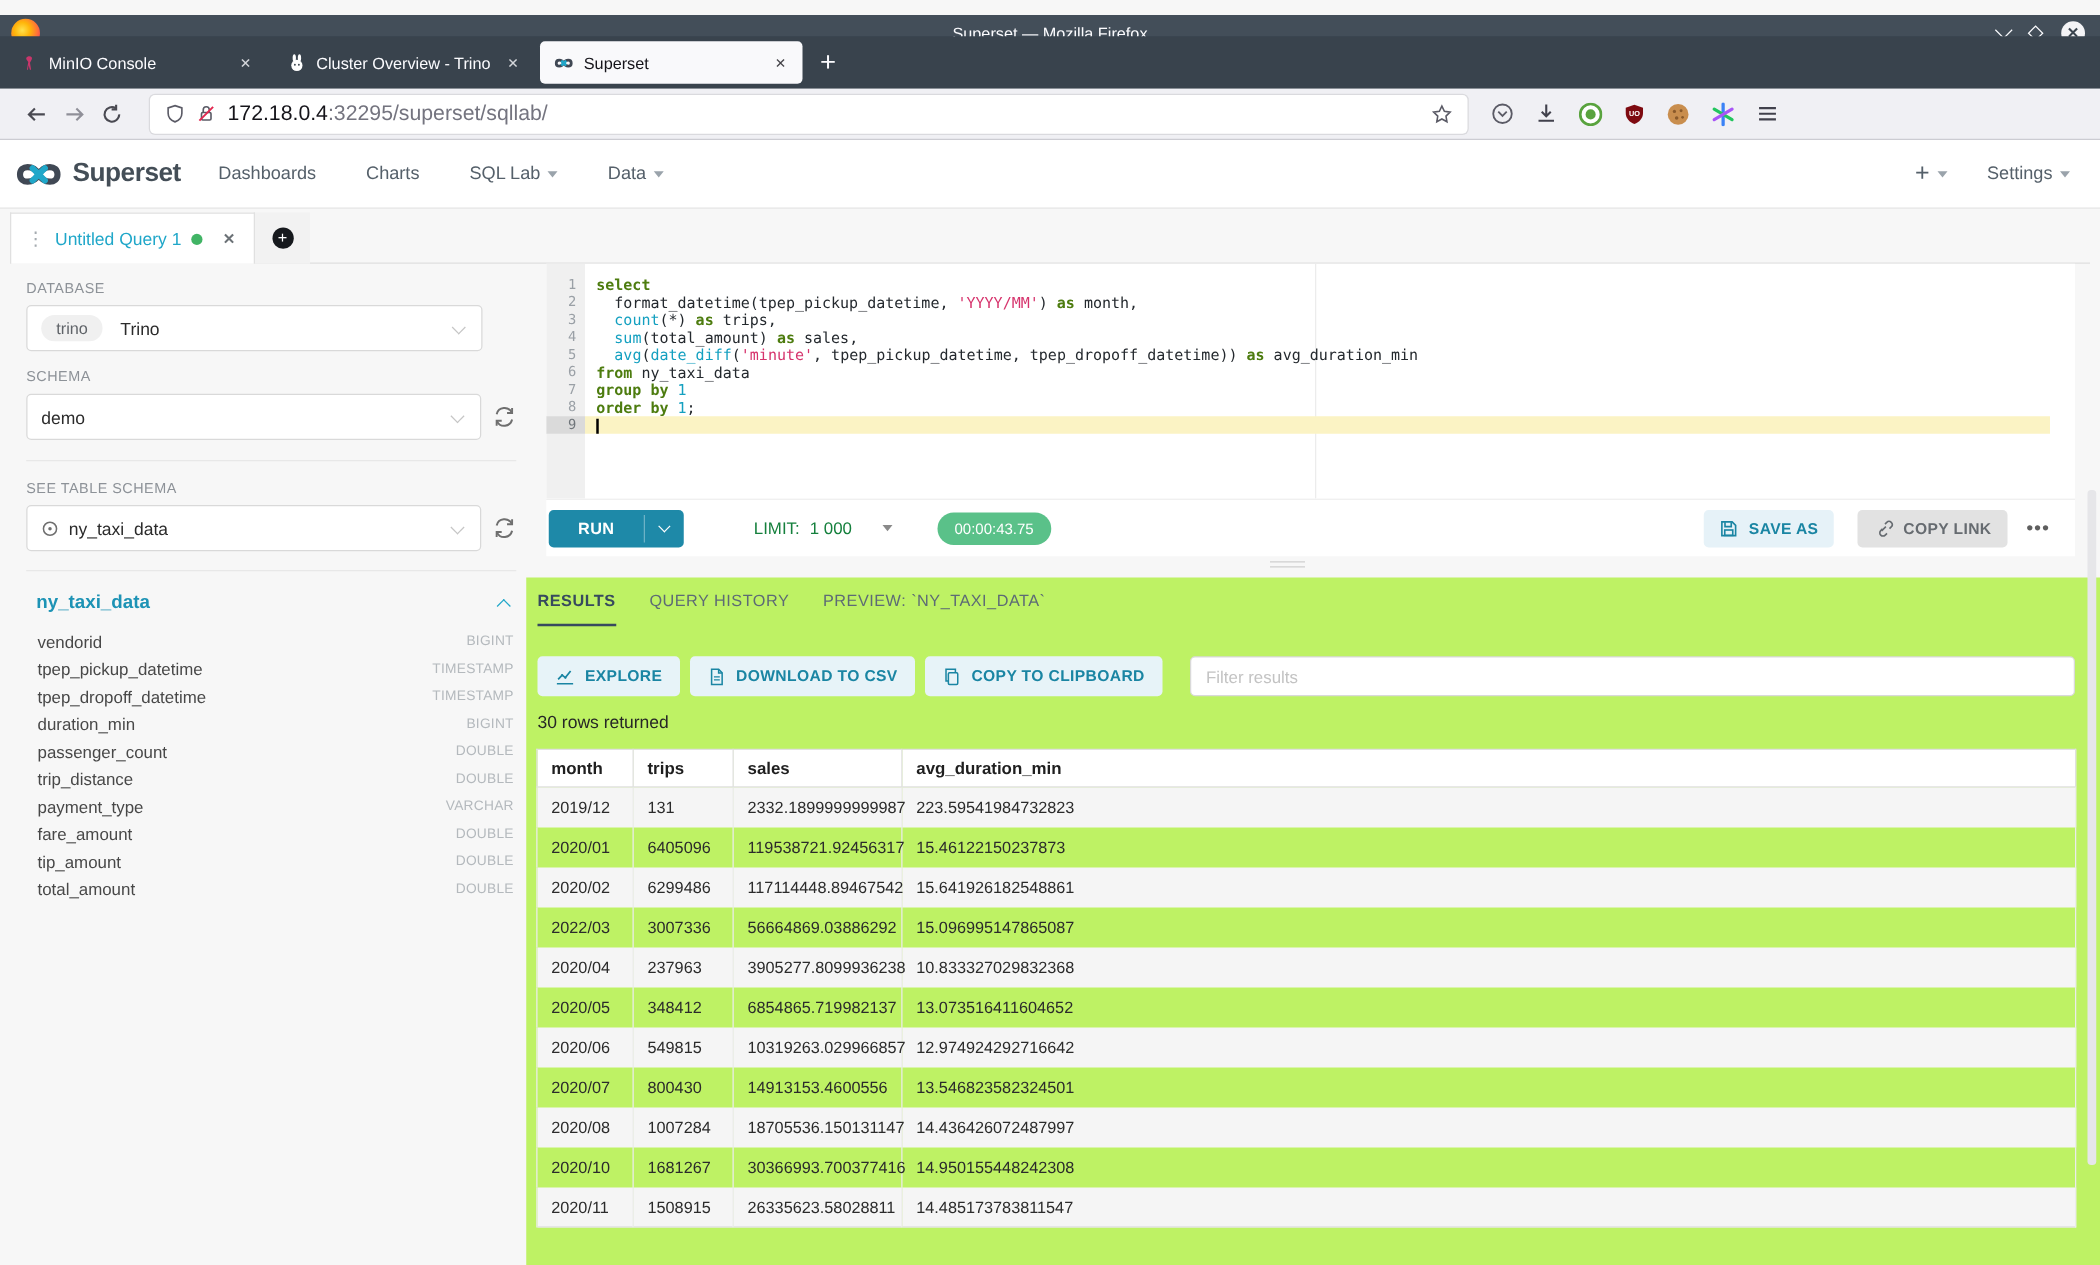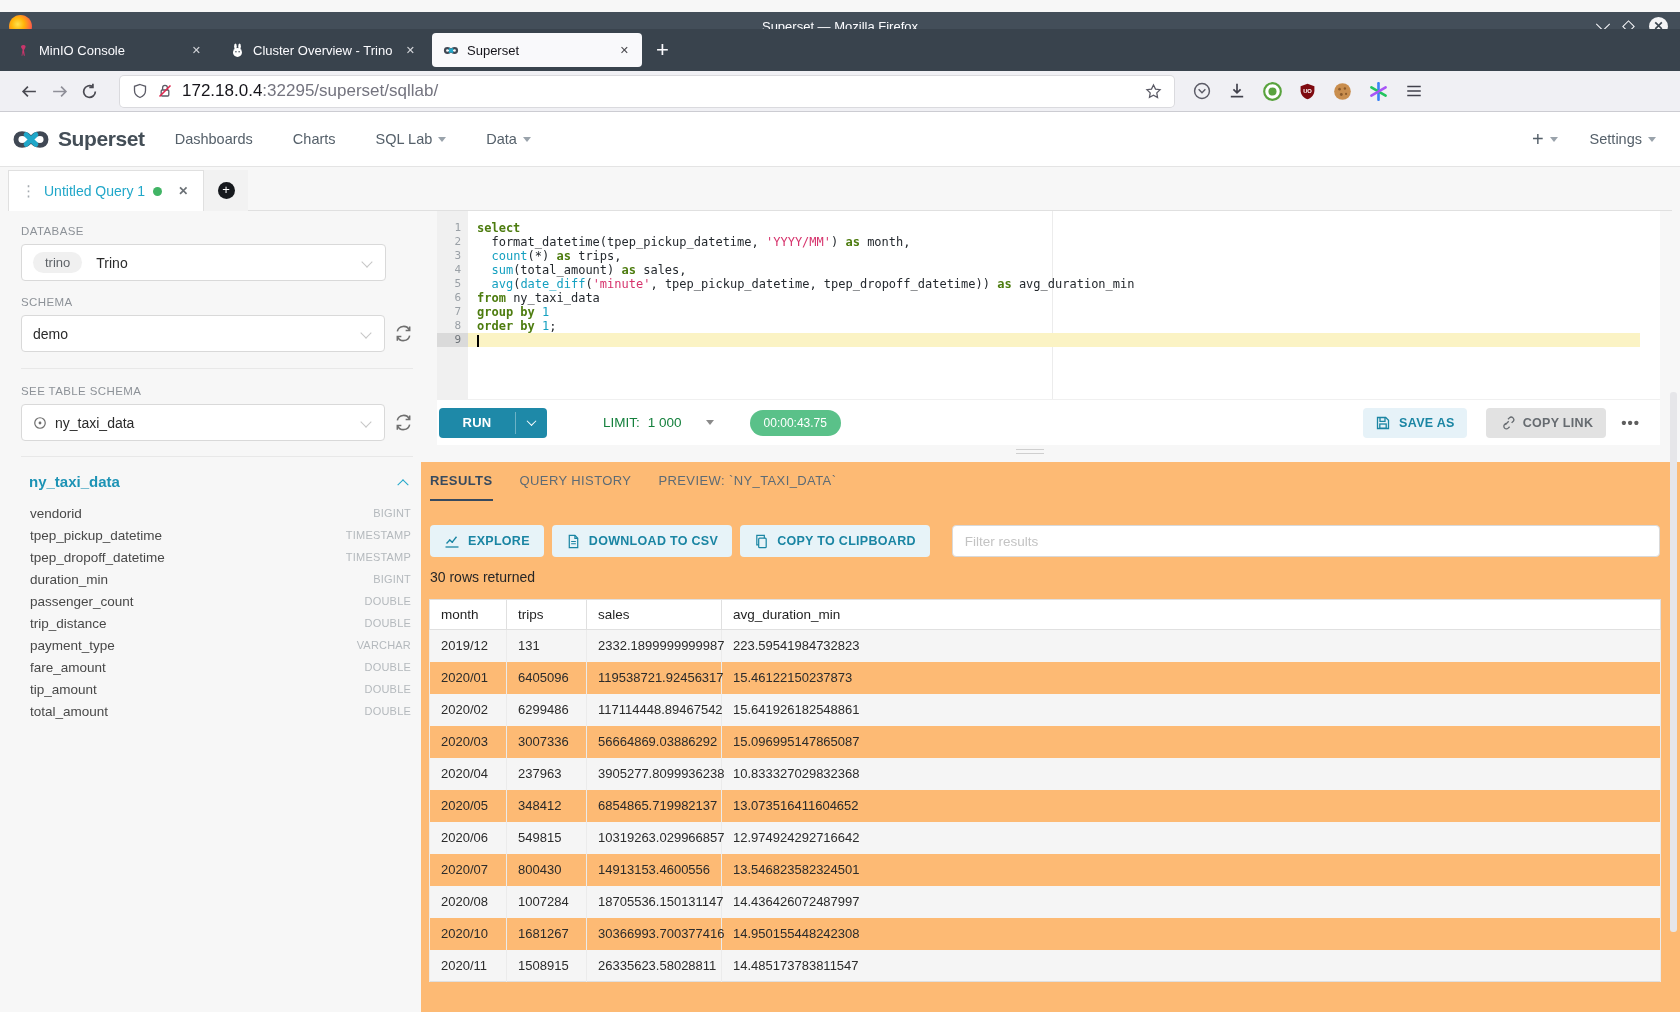--- a/index.html
+++ b/index.html
@@ -99,31 +99,31 @@
   .timer { margin-left:36px; height:26px; background:#5ac189; border-radius:13px; color:#fff; font-size:12px; display:flex; align-items:center; padding:0 14px; }
   .tb-spacer { flex:1; }
   .btn-saveas { height:30px; background:#e6f2f8; border-radius:4px; color:#1a85a3; font-size:12.5px; font-weight:bold; letter-spacing:.3px; display:flex; align-items:center; gap:8px; padding:0 12px; }
   .btn-copylink { height:30px; background:#e2e2e2; border-radius:4px; color:#666b70; font-size:12.5px; font-weight:bold; letter-spacing:.3px; display:flex; align-items:center; gap:8px; padding:0 13px; margin-left:19px; }
   .more-dots { margin:0 20px 0 15px; color:#5f5f5f; font-size:15px; font-weight:bold; letter-spacing:1px; }
 
   .splitter { position:absolute; left:1016px; top:449px; width:28px; }
   .splitter div { height:1px; background:#cfcfcf; margin-bottom:3px; }
 
   
-  .south { position:absolute; left:421px; top:462px; right:0; bottom:0; background:#fdba74; }
+  .south { position:absolute; left:421px; top:462px; right:0; bottom:0; background:#bef264; }
   .res-tabs { position:absolute; top:11px; left:9px; display:flex; gap:27px; }
   .res-tab { font-size:13px; letter-spacing:.4px; color:#5d6b75; padding-bottom:11px; font-weight:500; }
   .res-tab.active { color:#374a5e; font-weight:bold; border-bottom:2px solid #374a5e; }
   .actions { position:absolute; top:63px; left:9px; width:1230px; display:flex; align-items:center; gap:8px; }
   .act-btn { height:32px; background:#e7f3f8; border-radius:4px; color:#1a85a3; font-size:12.5px; font-weight:bold; letter-spacing:.3px; display:flex; align-items:center; gap:8px; padding:0 14px; }
   .filter-input { flex:1; margin-left:14px; height:32px; border:1px solid #d9d9d9; border-radius:4px; background:#fff; padding:0 12px; font-size:13.5px; color:#444; font-family:"Liberation Sans", sans-serif; outline:none; }
   .filter-input::placeholder { color:#c3c3c3; }
   .rowcount { position:absolute; top:107px; left:9px; font-size:14px; color:#262626; }
   .res-table { position:absolute; top:137px; left:8px; width:1232px; border-collapse:collapse; table-layout:fixed; }
-  .res-table th { height:30px; text-align:left; font-size:13.5px; color:#1f1f1f; padding:0 11px; border:1px solid #e0e0e0; background:#fff; font-weight:normal; }
+  .res-table th { height:30px; text-align:left; font-size:13.5px; color:#1f1f1f; padding:0 11px; border:1px solid #e0e0e0; background:#fff; font-weight:bold; }
   .res-table td { height:32px; font-size:13px; color:#2b2b2b; padding:0 11px; border-right:1px solid #ebebeb; border-left:1px solid #ebebeb; white-space:nowrap; }
   .res-table tbody tr:nth-child(odd) td { background:#f5f5f5; }
   .res-table { border:1px solid #e0e0e0; }
   .scrollthumb { position:absolute; right:3px; top:392px; width:7px; height:540px; background:#e6e6e9; border-radius:3px; }
 
   svg { display:block; }
 </style>
 </head>
 <body>
 
@@ -575,21 +575,21 @@
             <td>119538721.92456317</td>
             <td>15.46122150237873</td>
           </tr>
           <tr>
             <td>2020/02</td>
             <td>6299486</td>
             <td>117114448.89467542</td>
             <td>15.641926182548861</td>
           </tr>
           <tr>
-            <td>2020/03</td>
+            <td>2022/03</td>
             <td>3007336</td>
             <td>56664869.03886292</td>
             <td>15.096995147865087</td>
           </tr>
           <tr>
             <td>2020/04</td>
             <td>237963</td>
             <td>3905277.8099936238</td>
             <td>10.833327029832368</td>
           </tr>

